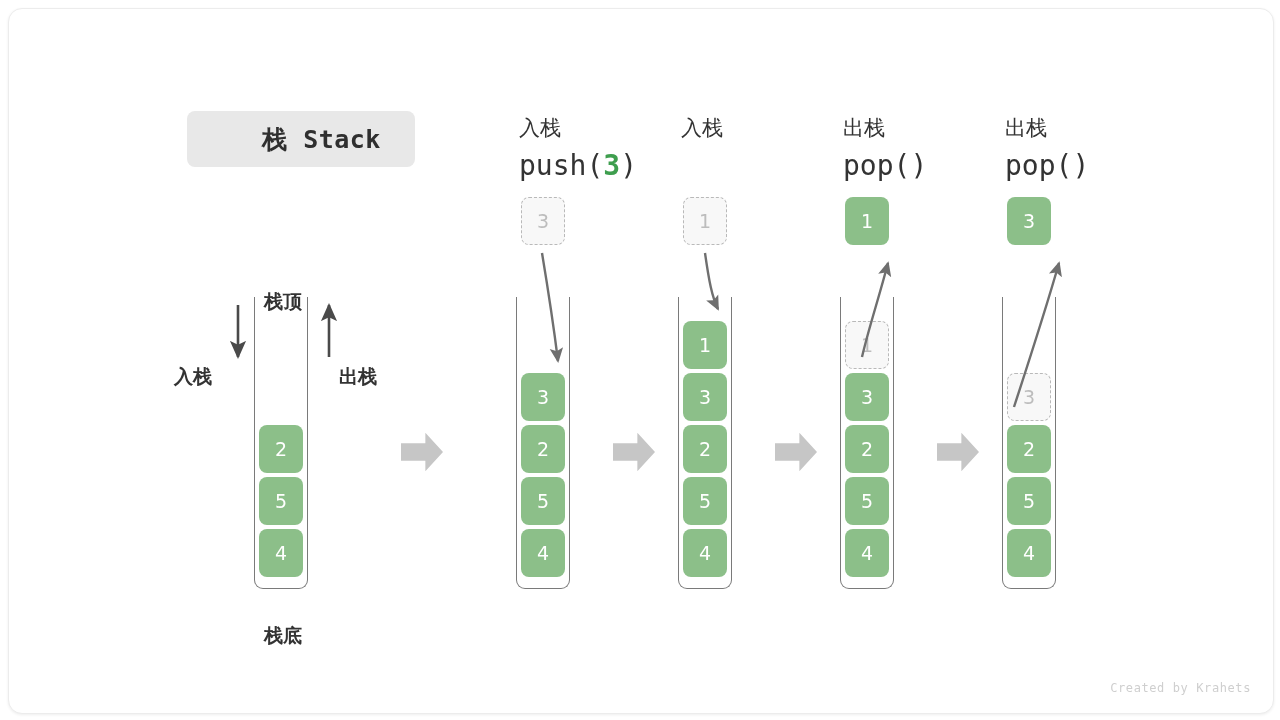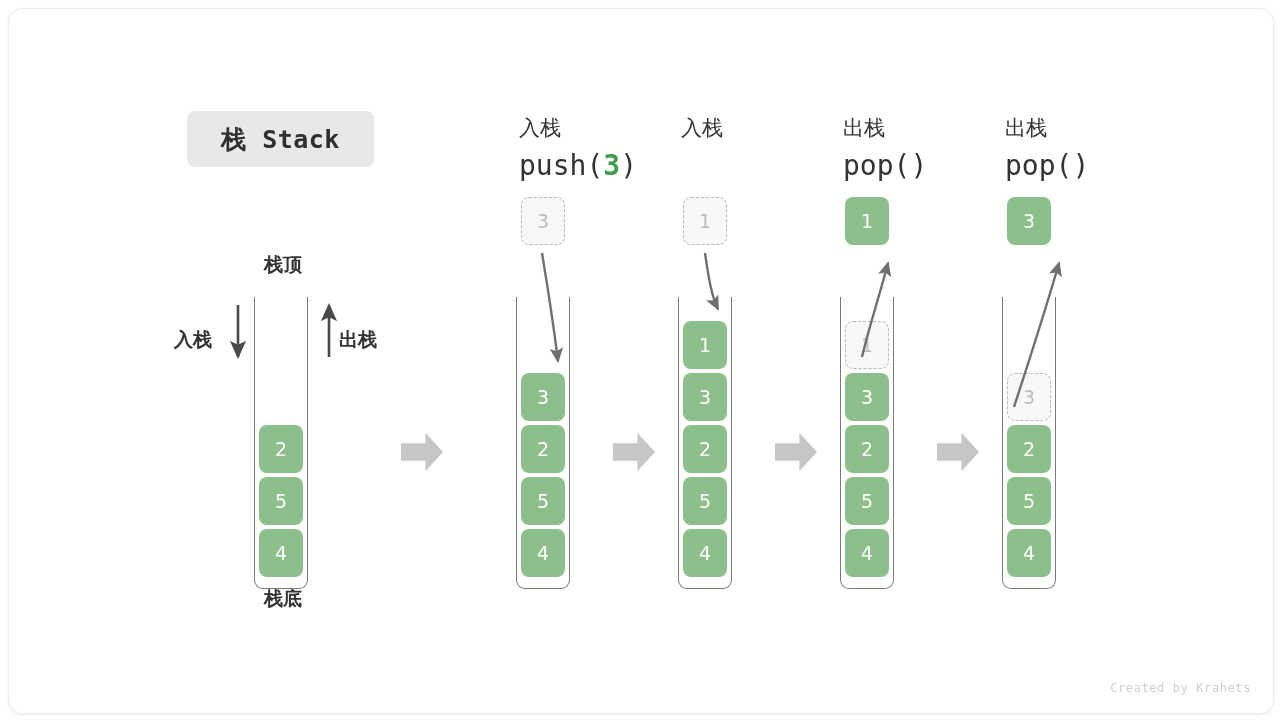--- a/index.html
+++ b/index.html
@@ -25,28 +25,30 @@
   .title-chip{
     position:absolute;
     left:178px;top:102px;
     width:187px;height:56px;
     background:#e8e8e8;
     border-radius:8px;
     display:flex;align-items:center;justify-content:center;
     font-family:"DejaVu Sans Mono","Liberation Mono",monospace;
     font-size:25px;font-weight:bold;color:#2f2f2f;
     letter-spacing:.5px;
+    padding-left:41px;
   }
 
   
   .lbl-cn{
     position:absolute;
     font-family:"DejaVu Sans","Liberation Sans",sans-serif;
     font-weight:bold;color:#333333;font-size:19px;
     white-space:nowrap;
+    margin-top:37px;
   }
   #top-label{left:255px;top:243px;}
   #bottom-label{left:255px;top:577px;}
   #push-label{left:165px;top:318px;}
   #pop-label{left:330px;top:318px;}
 
   
   .col-head{
     position:absolute;
     top:105px;

